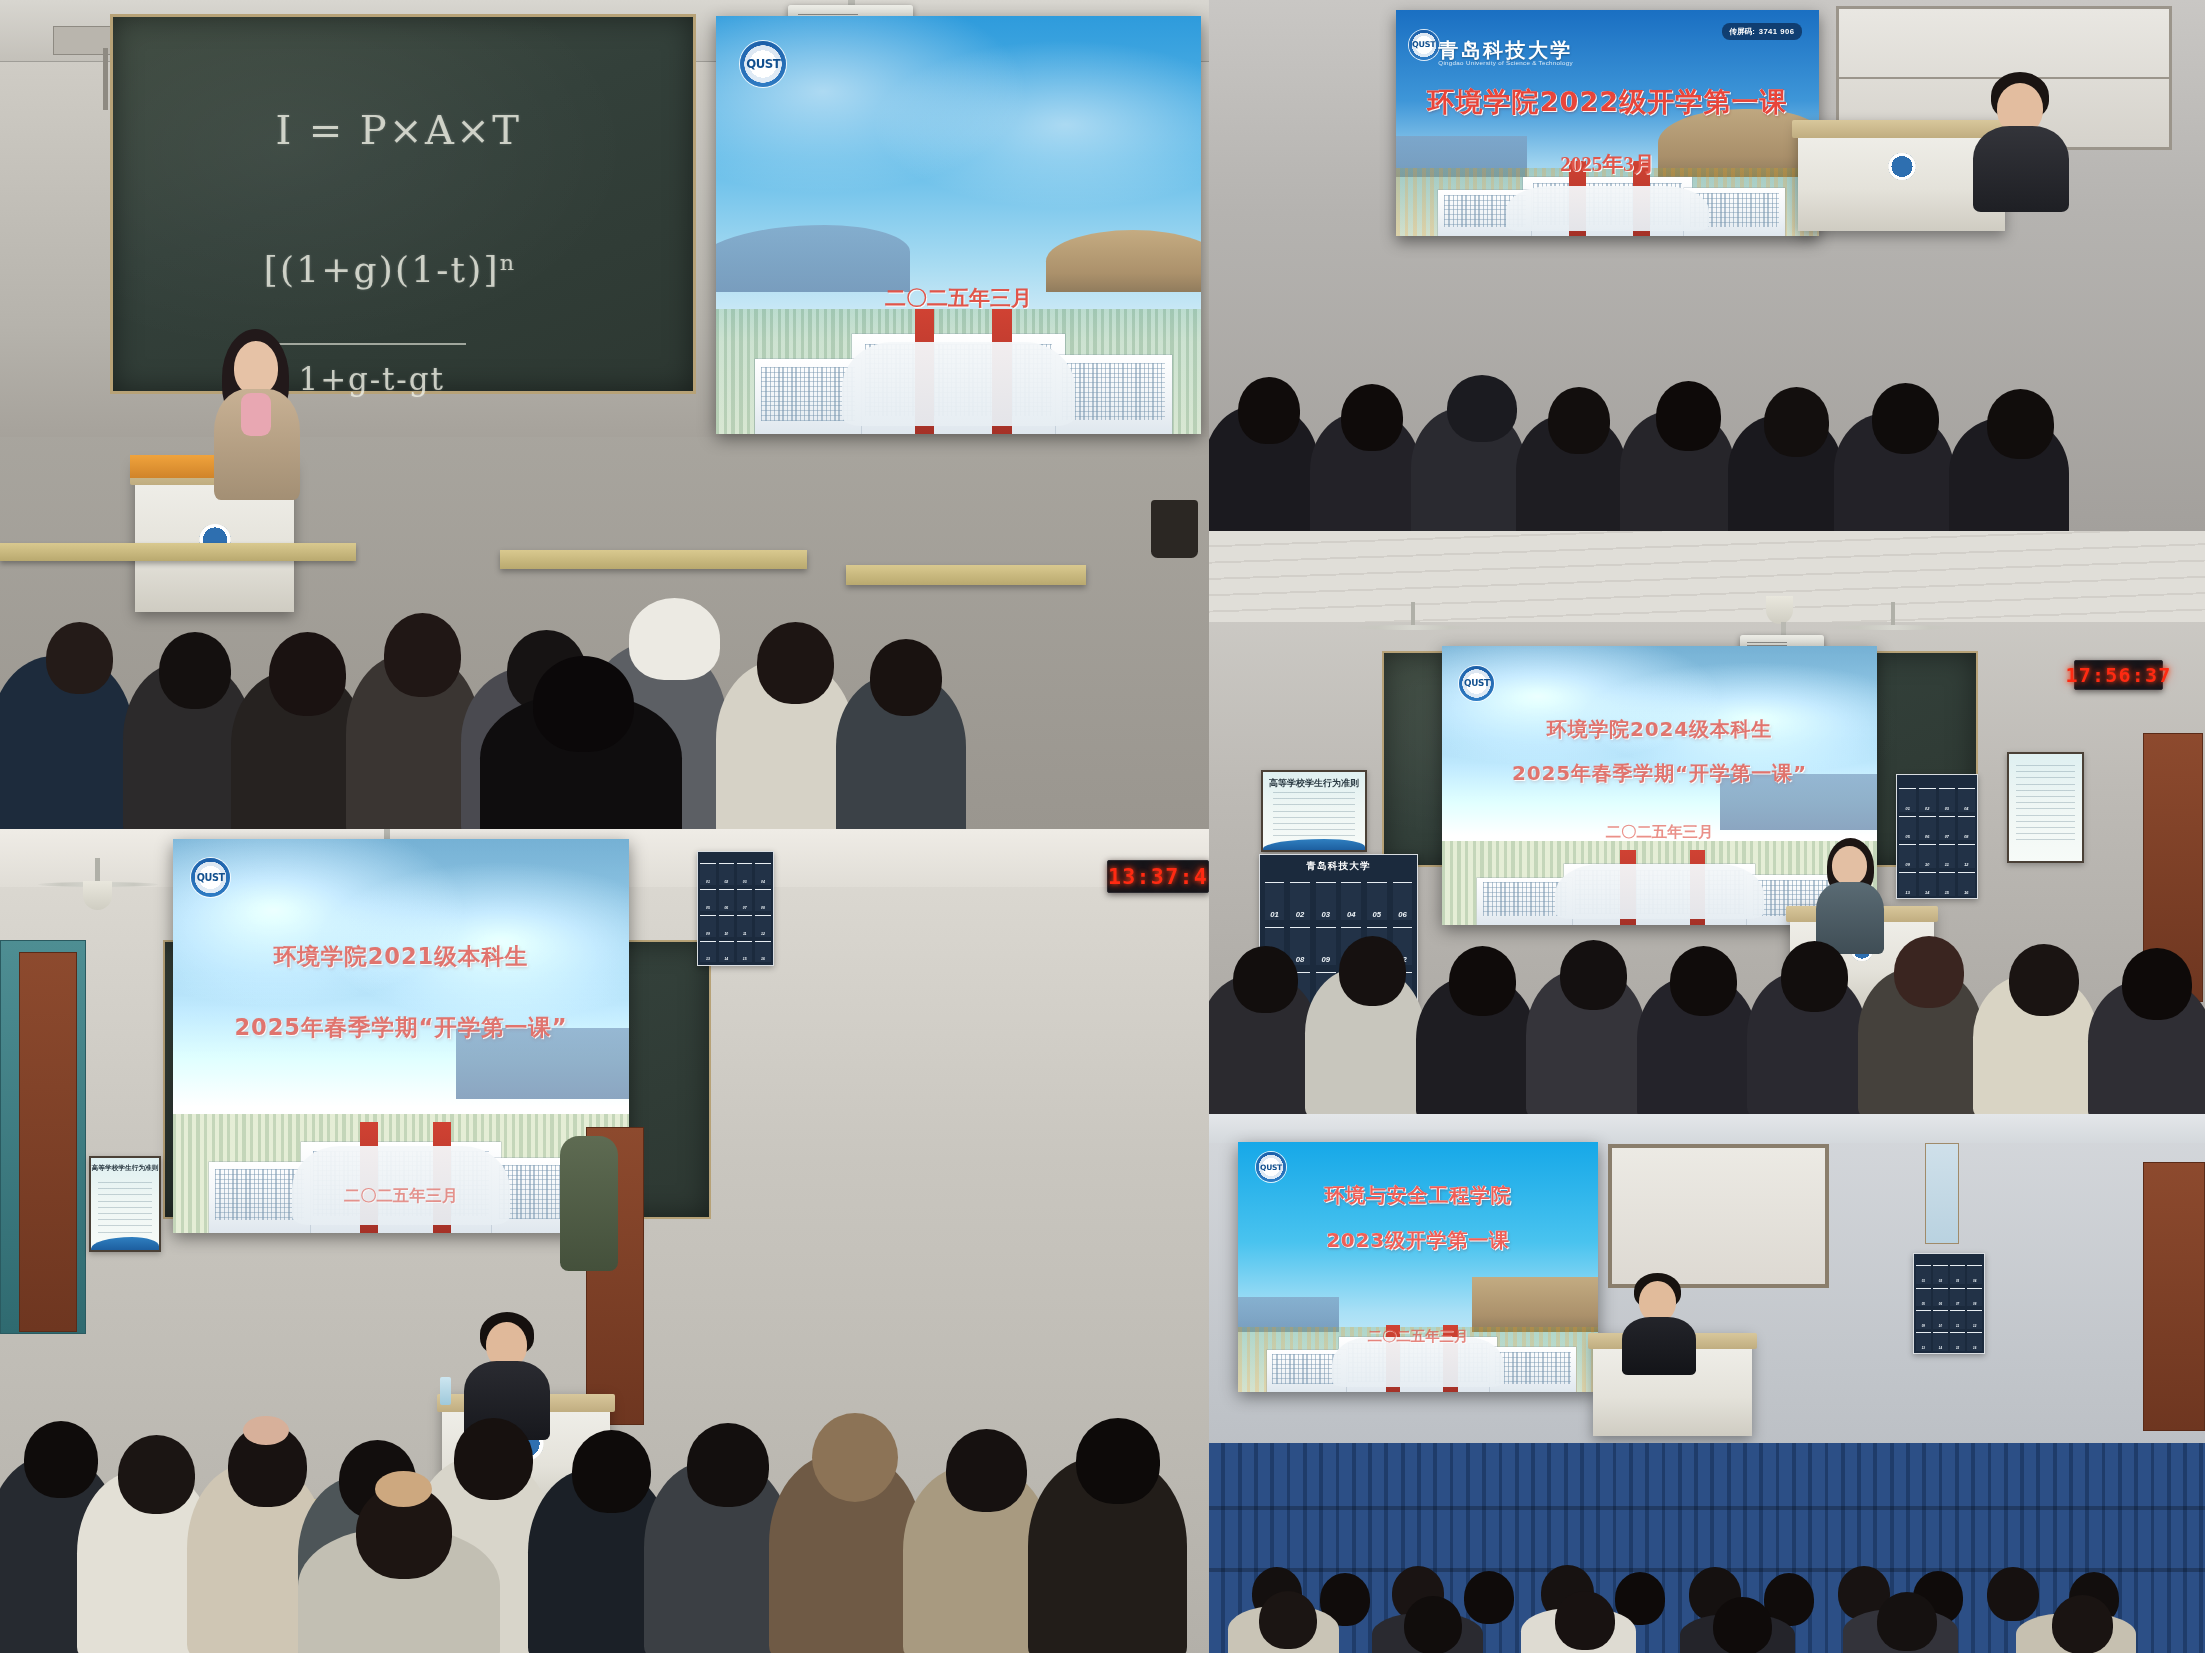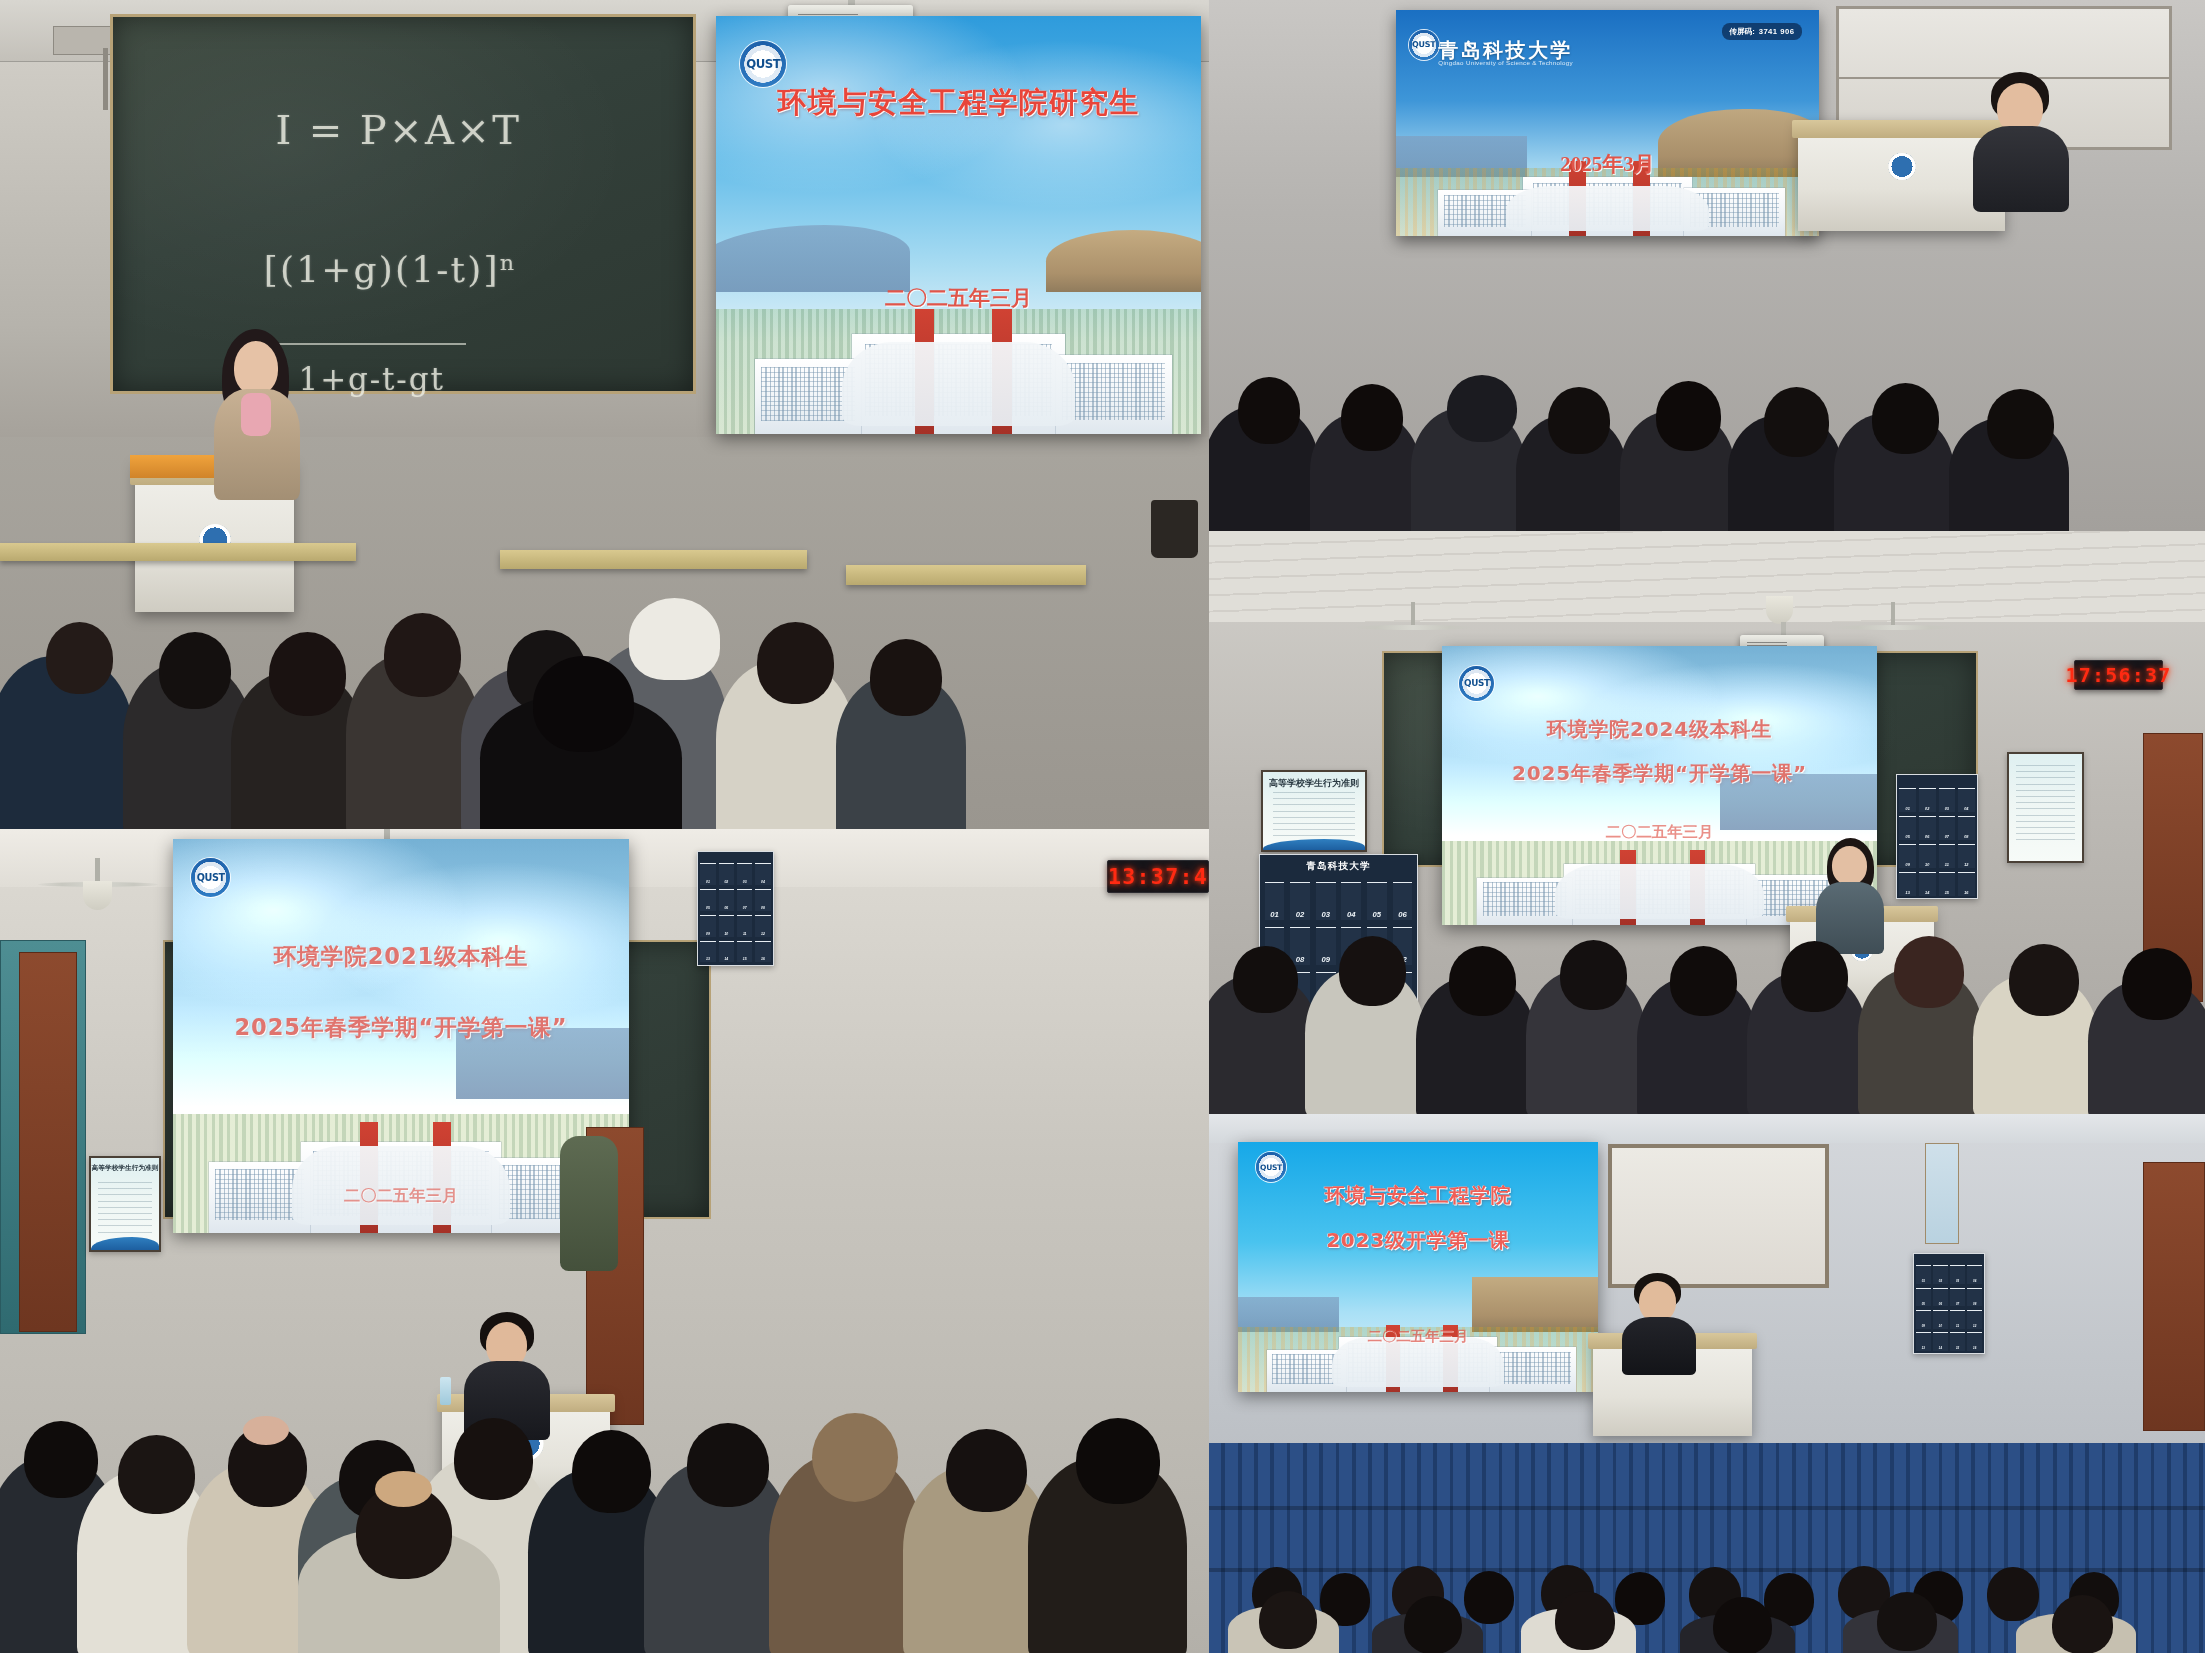--- a/index.html
+++ b/index.html
@@ -290,21 +290,20 @@
       <div class="bldg" style="left:8%;width:22%;height:18%;"></div>
       <div class="bldg" style="right:6%;width:24%;height:19%;"></div>
       <div class="redtower" style="left:41%;width:4%;height:30%;"></div>
       <div class="redtower" style="left:57%;width:4%;height:30%;"></div>
       <div class="plaza"></div>
 
       <div class="qust-logo" style="left:5%;top:6%;width:46px;height:46px;font-size:28px;">
         <span>QUST</span>
       </div>
 
-      <div class="slide-title" style="top:16%;font-size:29px;">环境与安全工程学院研究生</div>
       <div class="slide-date" style="top:64%;font-size:21px;">二〇二五年三月</div>
     </div>
 
     <div class="podium" style="left:135px;top:461px;width:159px;height:151px;">
       <div class="top"></div>
       <div class="emblem" style="top:42%;width:31px;height:31px;"></div>
     </div>
     <div style="position:absolute;left:130px;top:455px;width:86px;height:23px;background:linear-gradient(180deg,#f0a33c,#d0842a);"></div>
 
     <div class="person" style="left:211px;top:332px;width:91px;height:163px;">
@@ -368,20 +367,21 @@
         <span>QUST</span>
       </div>
       <div style="position:absolute;left:10%;top:12%;color:#fff;font-size:20px;font-weight:bold;letter-spacing:.12em;font-family:'DejaVu Sans',sans-serif;text-shadow:0 1px 2.4px rgba(0,0,0,.35);">青岛科技大学</div>
       <div style="position:absolute;left:10%;top:22%;color:#dbeaf6;font-size:6.2px;letter-spacing:.05em;">Qingdao University of Science &amp; Technology</div>
 
       <div style="position:absolute;right:4%;top:6%;padding:3.4px 7.7px;background:rgba(10,40,80,.72);border-radius:7.7px;display:flex;gap:3.8px;align-items:center;">
         <span style="color:#fff;font-size:7.7px;font-weight:bold;">传屏码:</span>
         <span style="color:#fff;font-size:7.7px;font-weight:bold;letter-spacing:.06em;">3741 906</span>
       </div>
 
+      <div class="slide-title" style="top:33%;font-size:27px;">环境学院2022级开学第一课</div>
       <div class="slide-date" style="top:62%;font-size:21px;">2025年3月</div>
     </div>
 
     <div style="position:absolute;left:627px;top:5.8px;width:336px;height:144px;background:linear-gradient(180deg,#e9e7e2,#d5d2cb);border:3.8px solid #9b958b;"></div>
     <div style="position:absolute;left:627px;top:77px;width:336px;height:2.4px;background:#9b958b;"></div>
 
     <div class="podium" style="left:589px;top:120px;width:207px;height:111px;">
       <div class="top"></div>
       <div class="emblem" style="top:30%;width:27px;height:27px;"></div>
     </div>

